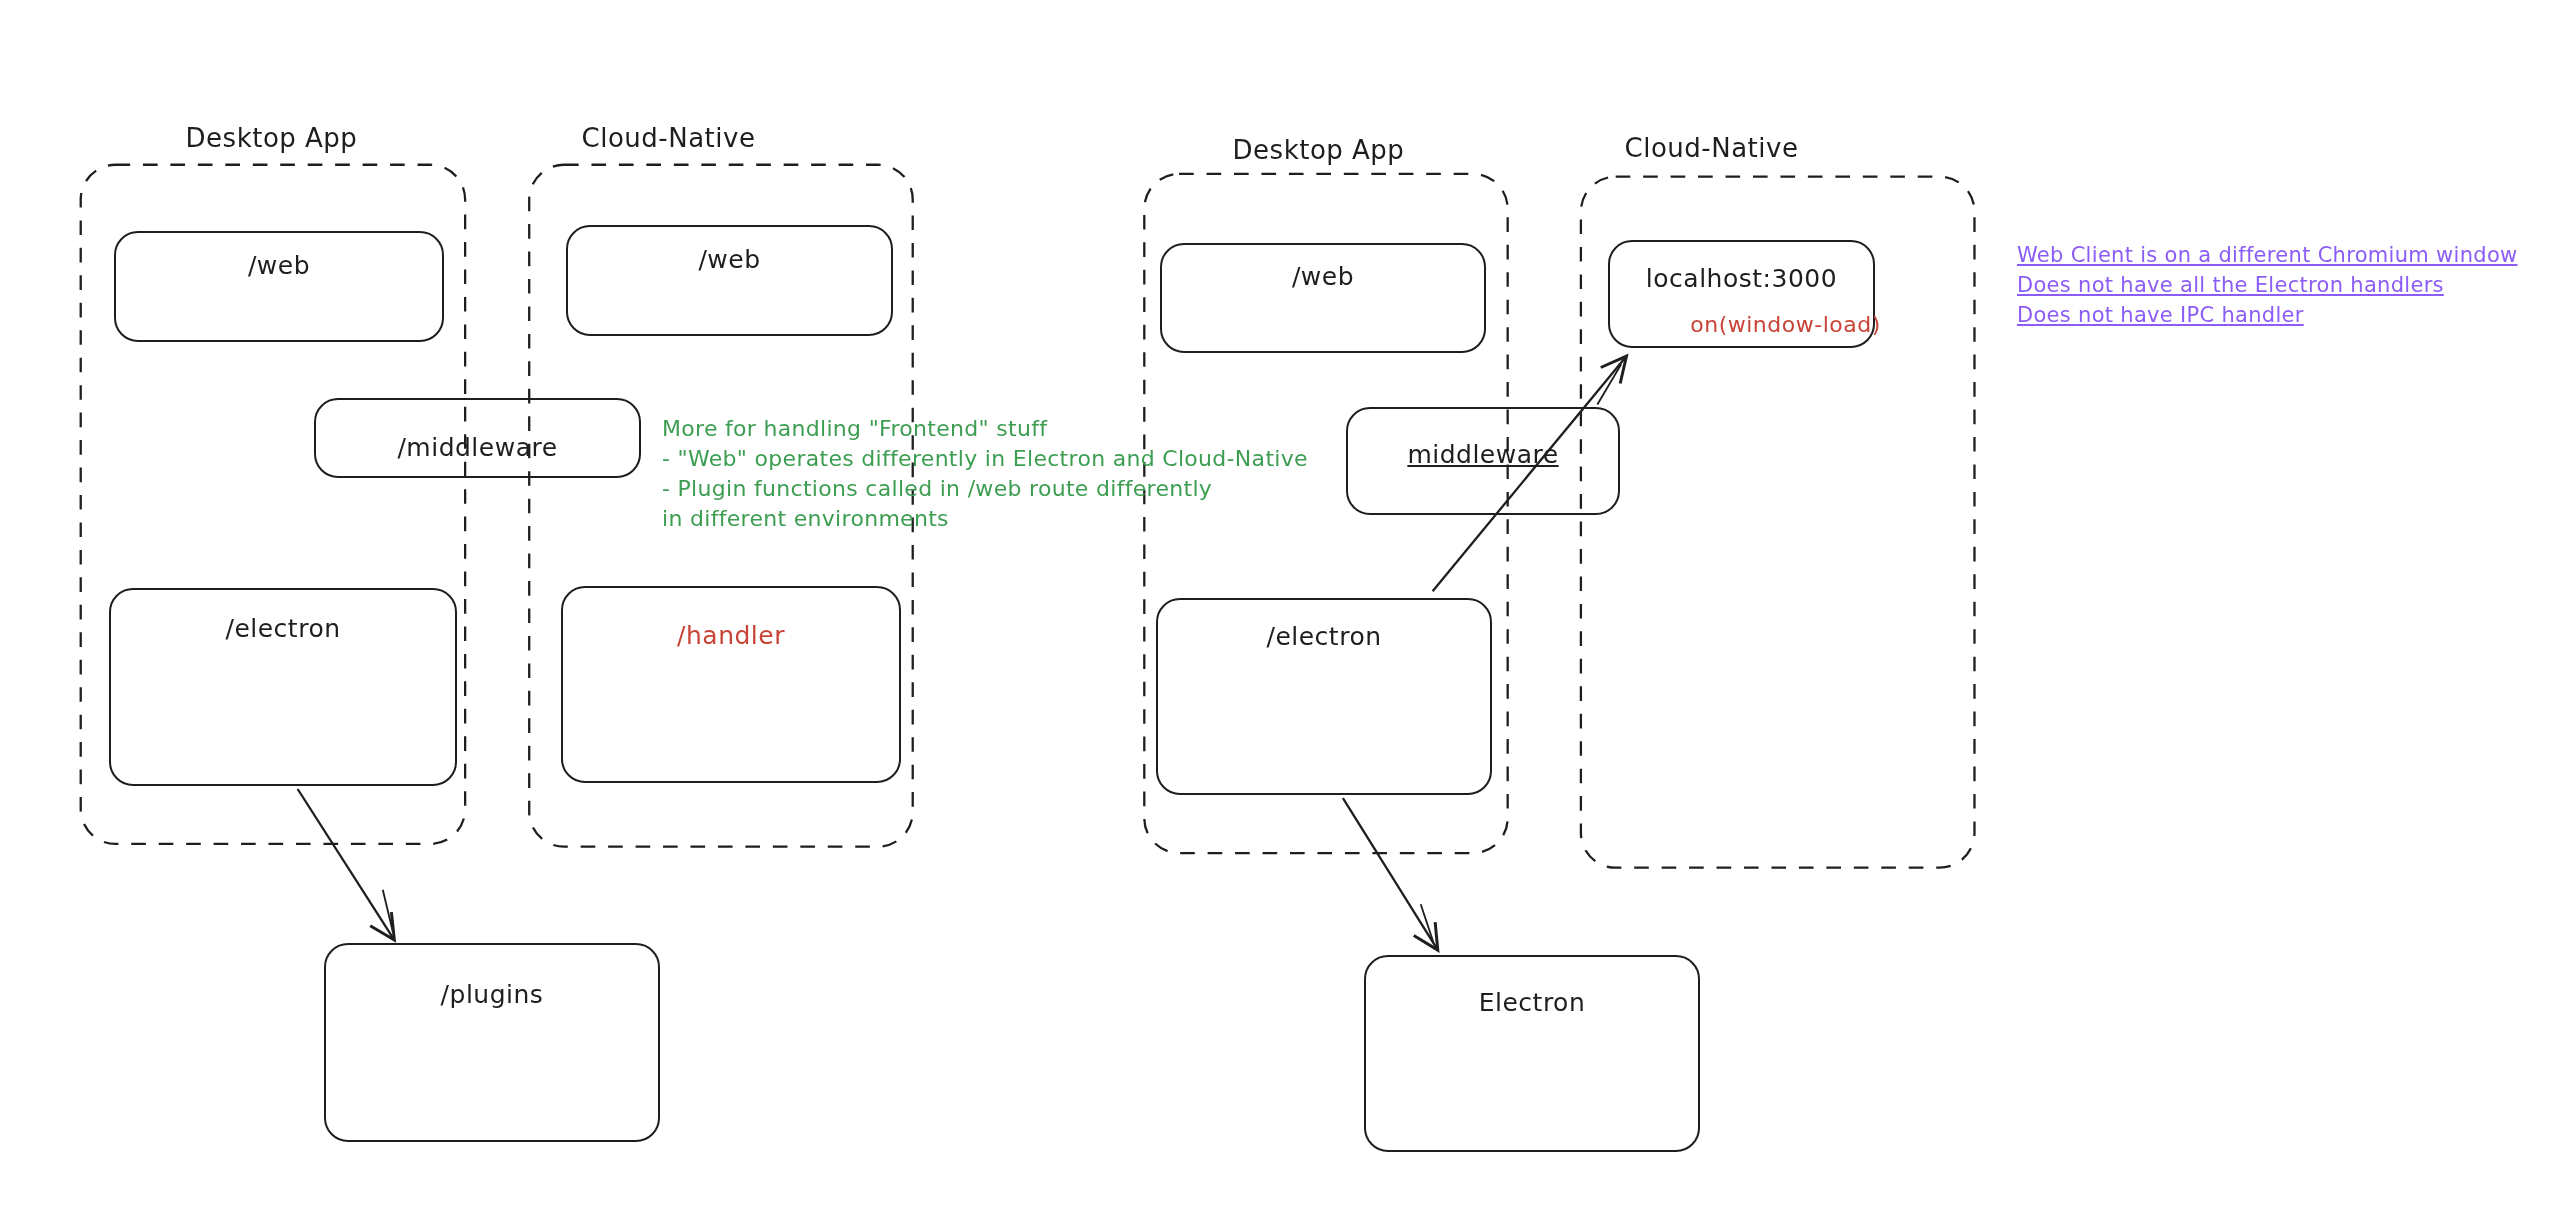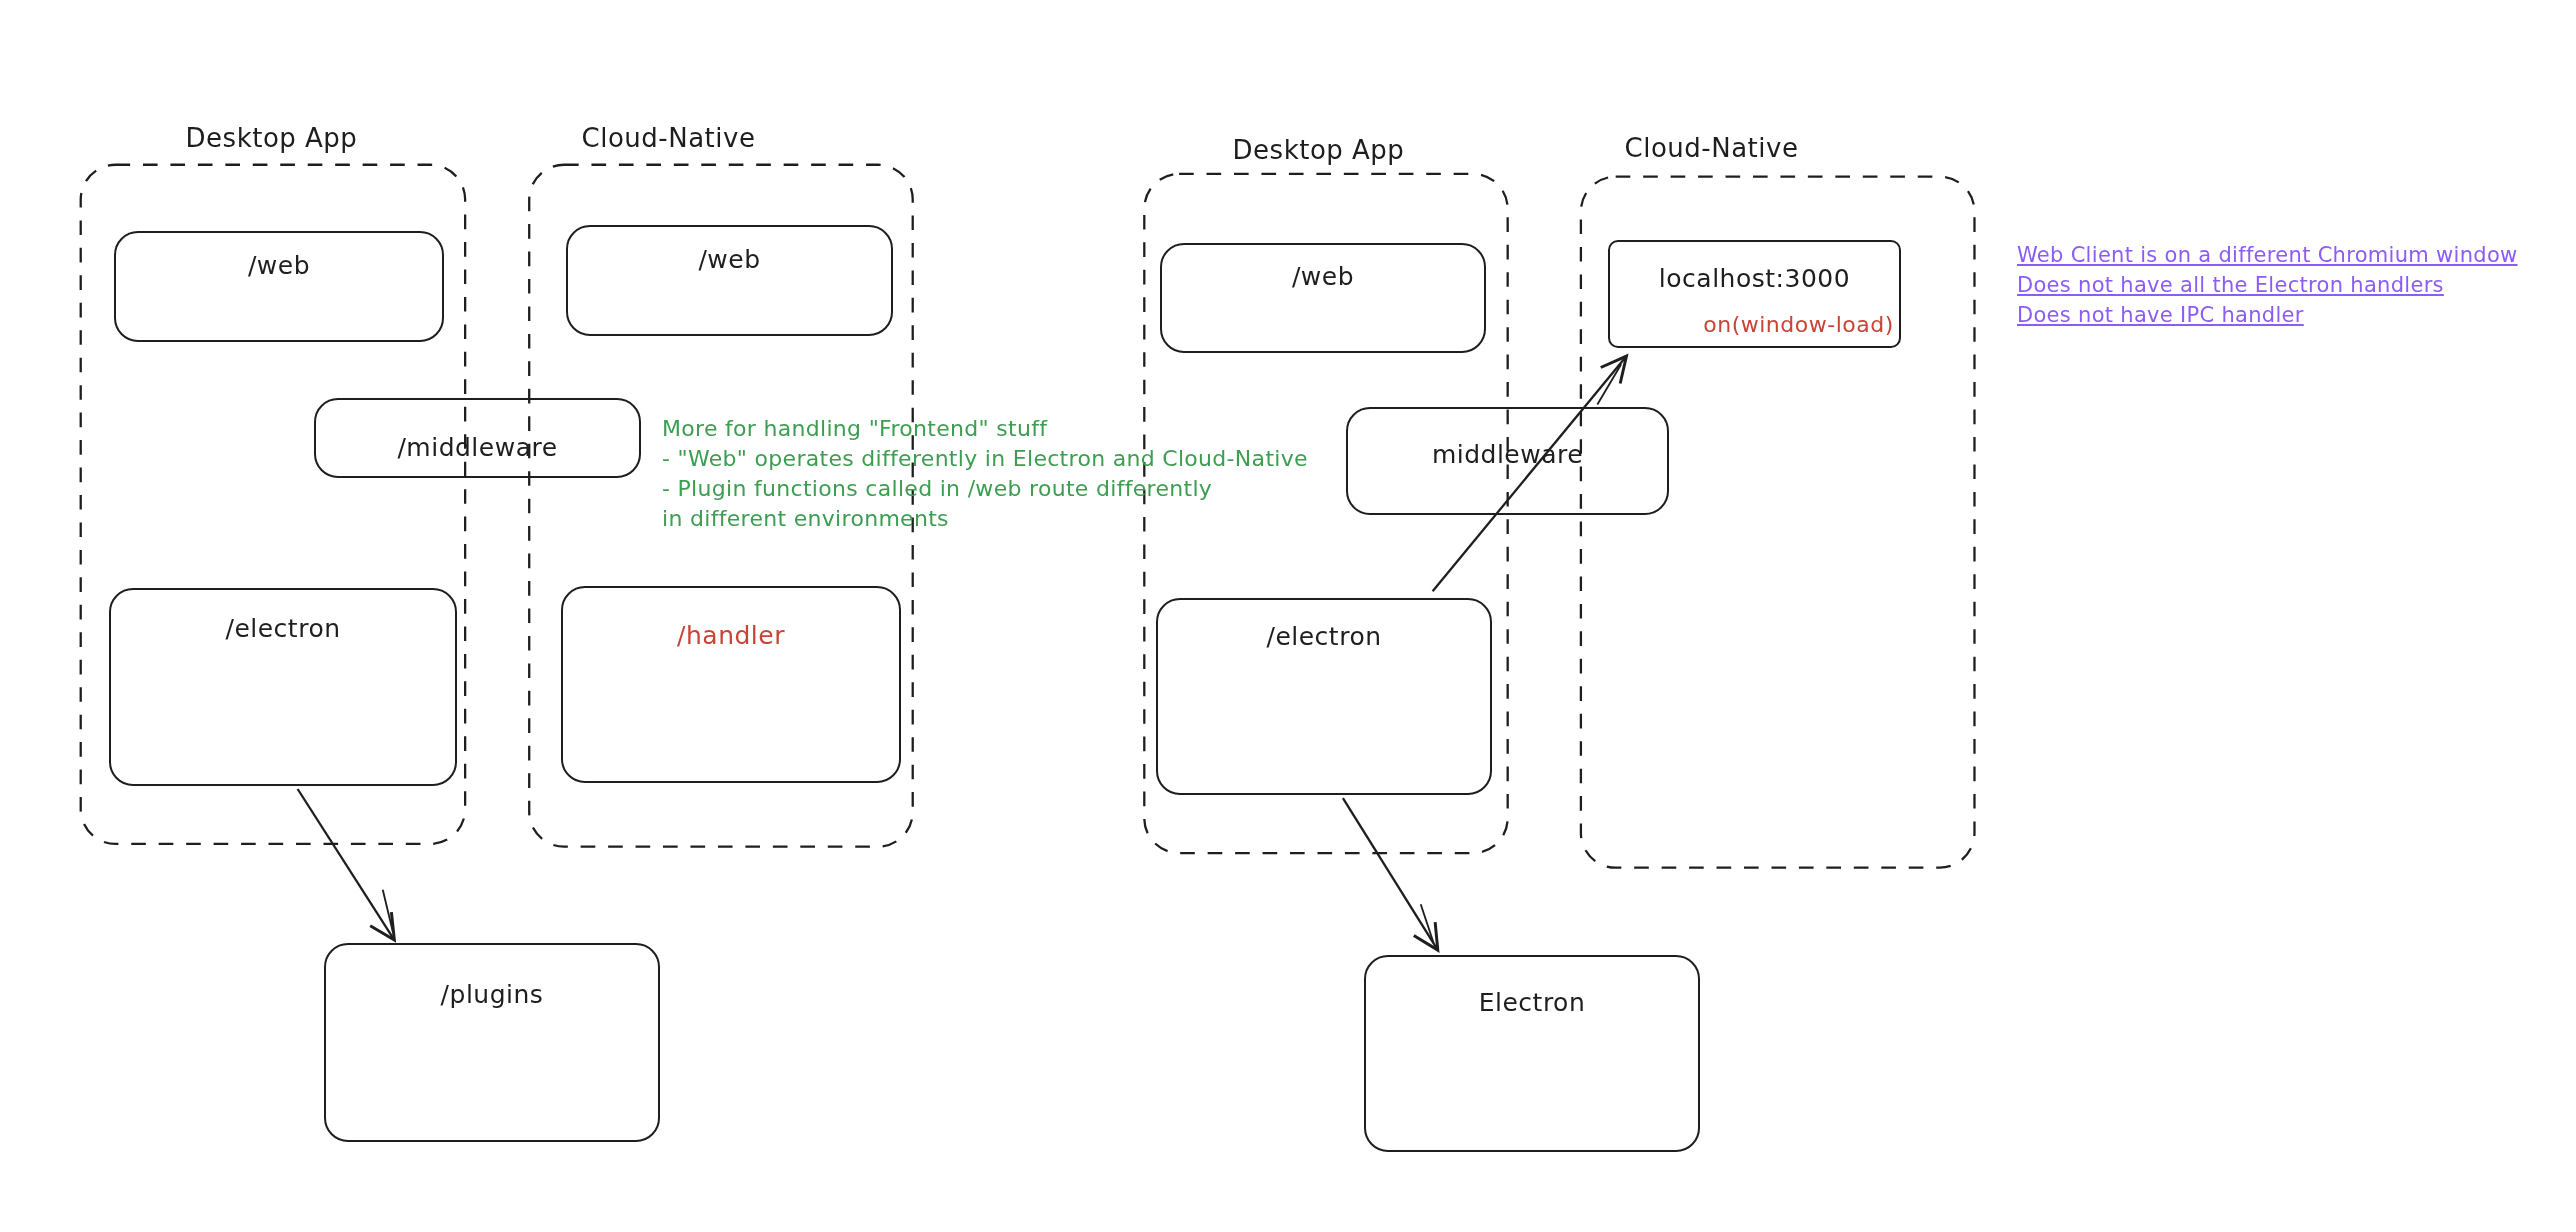--- a/index.html
+++ b/index.html
@@ -72,29 +72,29 @@
   </div>
 
   <div class="node" style="left:324px;top:943px;width:336px;height:199px;padding-top:35px;">
     <span class="lbl">/plugins</span>
   </div>
 
   <div class="node" style="left:1160px;top:243px;width:326px;height:110px;padding-top:16.5px;">
     <span class="lbl">/web</span>
   </div>
 
-  <div class="node" style="left:1346px;top:407px;width:323px;height:108px;padding-top:31px;">
+  <div class="node" style="left:1346px;top:407px;width:274px;height:108px;padding-top:31px;text-decoration:underline;">
     <span class="lbl">middleware</span>
   </div>
 
   <div class="node" style="left:1156px;top:598px;width:336px;height:197px;padding-top:22px;">
     <span class="lbl">/electron</span>
   </div>
 
-  <div class="node lh-box" style="left:1608px;top:240px;width:293px;height:108px;padding-top:13px;border-radius:10px;">
+  <div class="node lh-box" style="left:1608px;top:240px;width:267px;height:108px;padding-top:13px;">
     <span class="lbl">localhost:3000</span>
     <span class="lh-sub">on(window-load)</span>
   </div>
 
   <div class="node" style="left:1364px;top:955px;width:336px;height:197px;padding-top:31px;">
     <span class="lbl">Electron</span>
   </div>
 
   <div class="note green" style="left:662px;top:414px;">
     <div>More for handling "Frontend" stuff</div>

